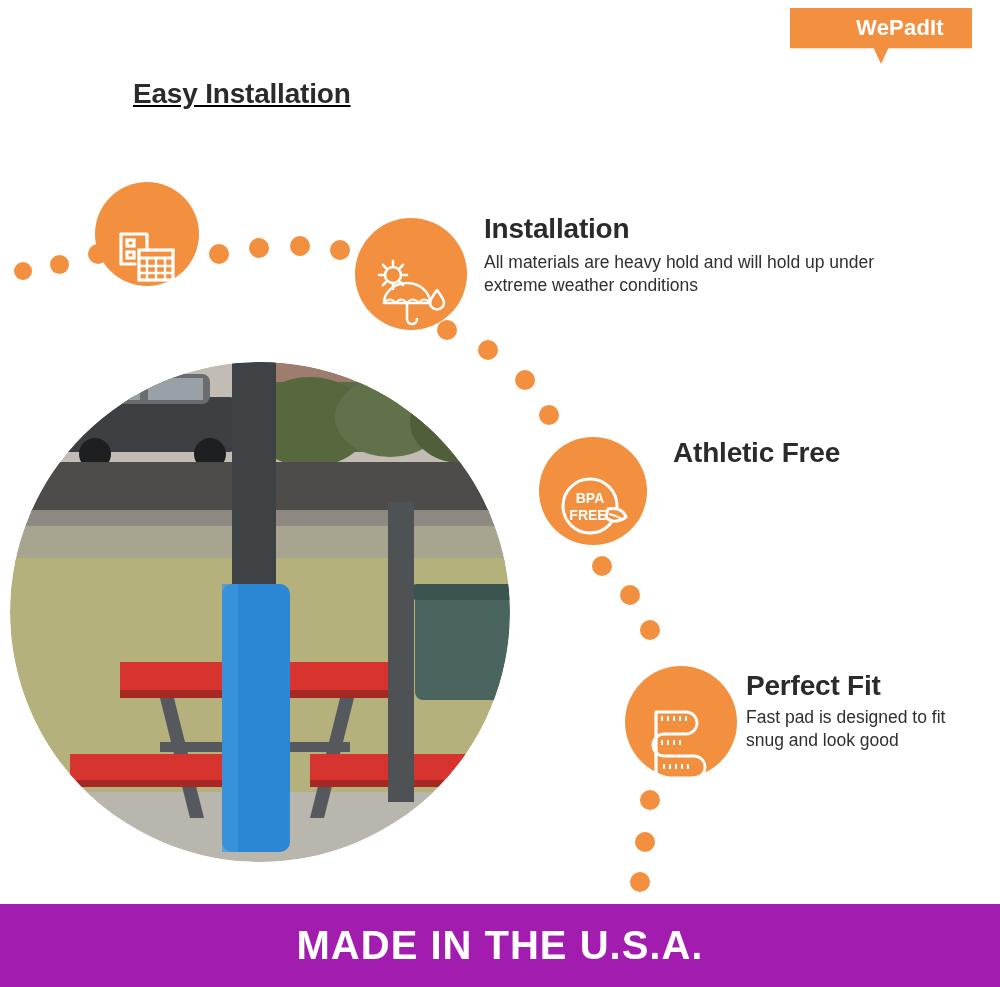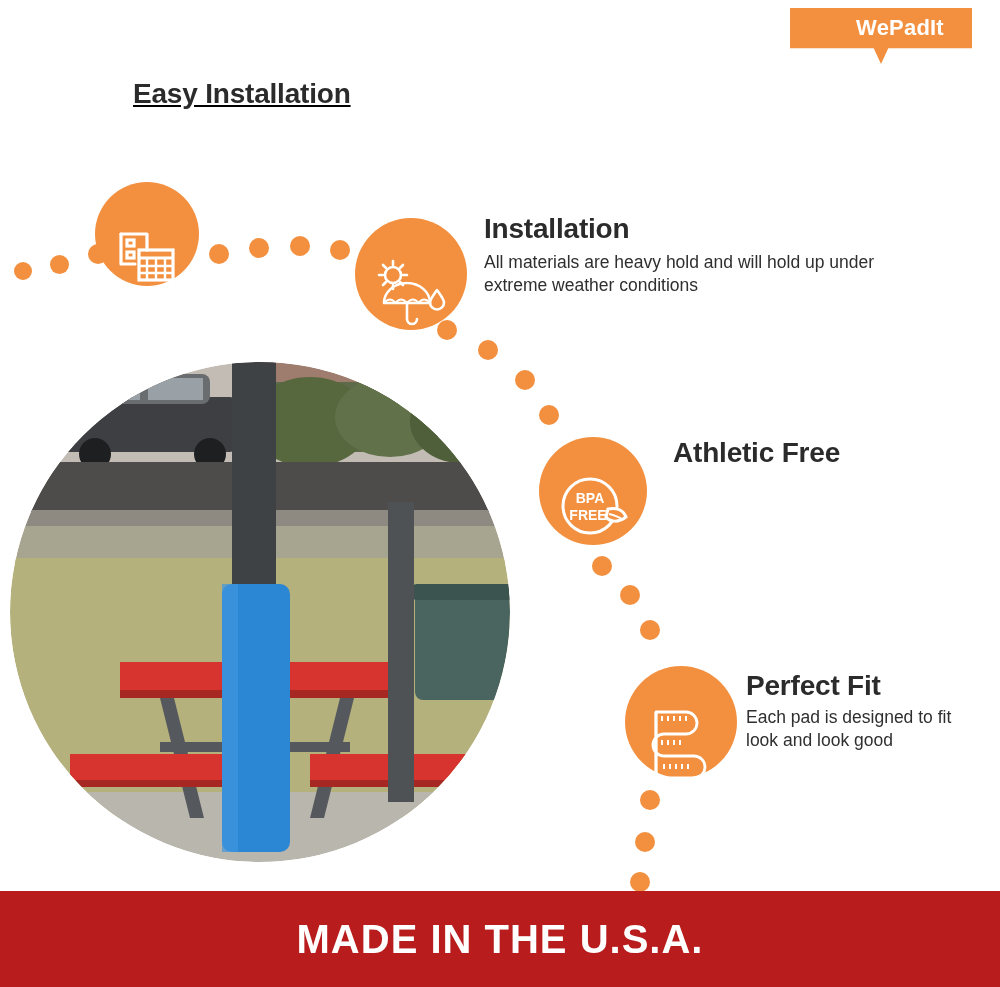--- a/index.html
+++ b/index.html
@@ -106,22 +106,22 @@
     border-radius: 50%;
     overflow: hidden;
   }
 
   
   .banner {
     position: absolute;
     left: 0;
     bottom: 0;
     width: 1000px;
-    height: 96px;
-    background: #b91c1c;
+    height: 83px;
+    background: #a21caf;
     display: flex;
     align-items: center;
     justify-content: center;
   }
   .banner span {
     color: #ffffff;
     font-size: 40px;
     font-weight: bold;
     letter-spacing: 1px;
   }
@@ -208,21 +208,21 @@
       <circle cx="36" cy="39" r="27"></circle>
       <path d="M54 42 c10 -2 16 2 18 8 c-8 6 -16 5 -20 0 z" fill="#f2903f"></path>
       <path d="M55 47 c5 1 10 3 14 6" stroke-width="2"></path>
       <text x="36" y="36" text-anchor="middle" font-family="Liberation Sans, sans-serif" font-size="14" font-weight="bold" fill="#ffffff" stroke="none">BPA</text>
       <text x="34" y="53" text-anchor="middle" font-family="Liberation Sans, sans-serif" font-size="14" font-weight="bold" fill="#ffffff" stroke="none">FREE</text>
     </svg>
   </div>
 
   <div class="block blk-fit">
     <h2>Perfect Fit</h2>
-    <p>Each pad is designed to fit look and look good</p>
+    <p>Fast pad is designed to fit snug and look good</p>
   </div>
 
   <div class="circ circ-fit">
     <svg width="78" height="74" viewBox="0 0 78 74" fill="none" stroke="#ffffff" stroke-width="2.8" stroke-linejoin="round">
       <path d="M14 8 h30 a11 11 0 0 1 0 22 h-22 a11 11 0 0 0 0 22 h30 a11 11 0 0 1 0 22 h-38 z"></path>
       <path d="M14 8 v66"></path>
       <path d="M20 12 v5 M26 12 v5 M32 12 v5 M38 12 v5 M44 12 v5" stroke-width="2"></path>
       <path d="M20 36 v5 M26 36 v5 M32 36 v5 M38 36 v5" stroke-width="2"></path>
       <path d="M22 60 v5 M28 60 v5 M34 60 v5 M40 60 v5 M46 60 v5" stroke-width="2"></path>
     </svg>

